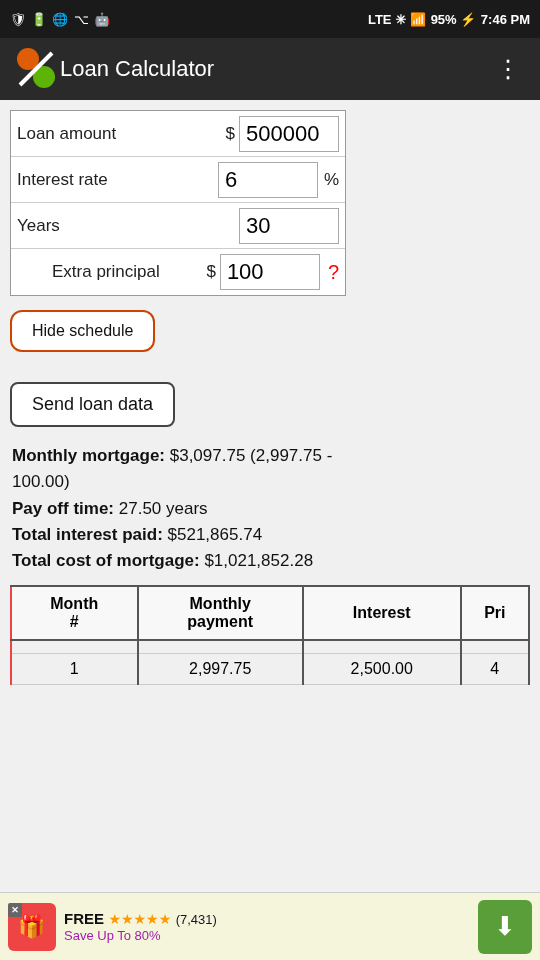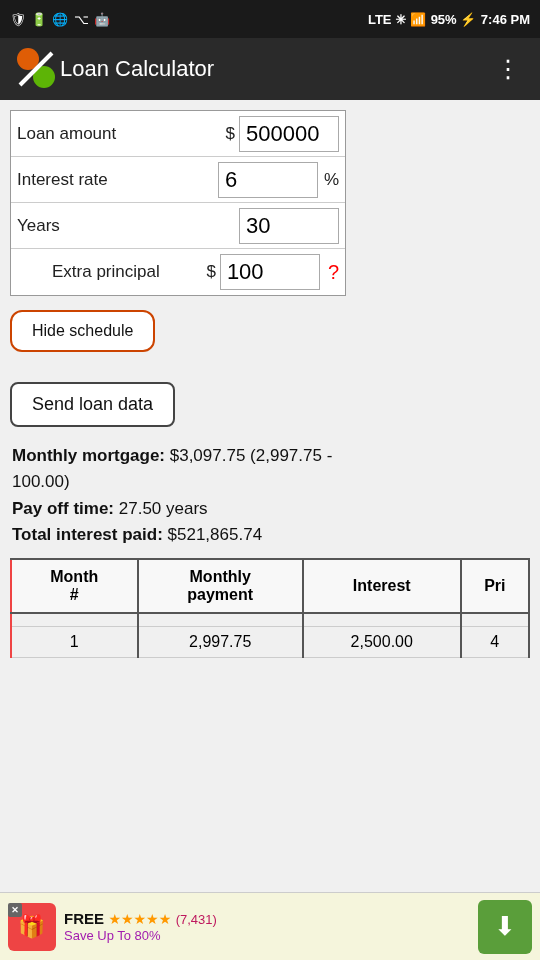--- a/index.html
+++ b/index.html
@@ -218,21 +218,21 @@
       font-size: 15px;
       font-weight: bold;
       color: #111;
     }
     .ad-stars {
       color: #f90;
       font-size: 14px;
     }
     .ad-rating {
       font-size: 13px;
-      color: #be185d;
+      color: #0f172a;
     }
     .ad-subtitle {
       font-size: 13px;
       color: #a21caf;
     }
     .ad-download {
       width: 54px;
       height: 54px;
       background: #5a9e3a;
       border-radius: 6px;
@@ -329,20 +329,24 @@
     <div>
       <span>100.00)</span>
     </div>
     <div>
       <span class="label">Pay off time:</span>
       <span>27.50 years</span>
     </div>
     <div>
       <span class="label">Total interest paid:</span>
       <span>$521,865.74</span>
+    </div>
+    <div>
+      <span class="label">Total cost of mortgage:</span>
+      <span>$1,021,852.28</span>
     </div>
   </div>
 
   
   <table class="schedule-table">
     <thead>
       <tr>
         <th>Month<br>#</th>
         <th>Monthly<br>payment</th>
         <th>Interest</th>

